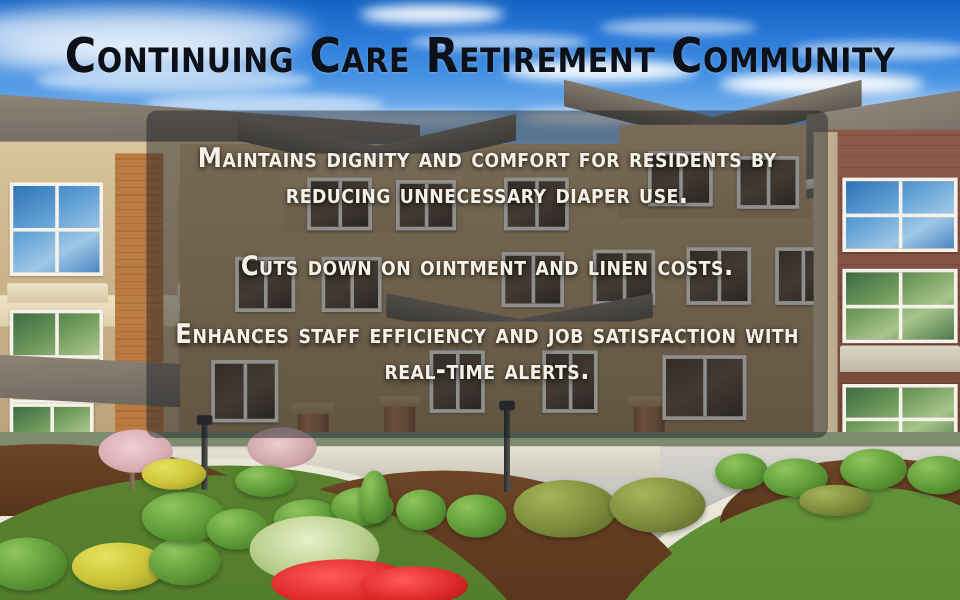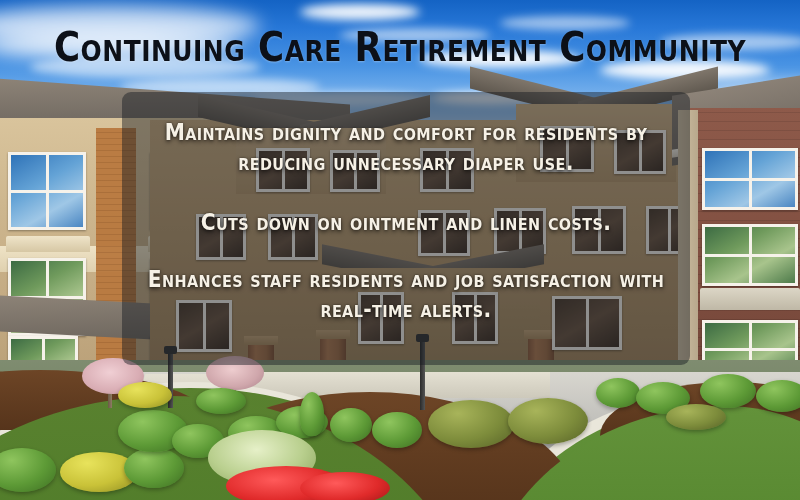--- a/index.html
+++ b/index.html
@@ -442,15 +442,15 @@
     <div class="flowers" style="left:300px; top:472px; width:90px; height:32px;"></div>
 
   </div>
 
   <div class="overlay-panel"></div>
 
   <div class="title">Continuing Care Retirement Community</div>
 
   <div class="body-block" id="b1">Maintains dignity and comfort for residents by reducing unnecessary diaper use.</div>
   <div class="body-block" id="b2">Cuts down on ointment and linen costs.</div>
-  <div class="body-block" id="b3">Enhances staff residents and job satisfaction with real-time alerts.</div>
+  <div class="body-block" id="b3">Enhances staff efficiency and job satisfaction with real-time alerts.</div>
 
 </div>
 
 </body></html>

